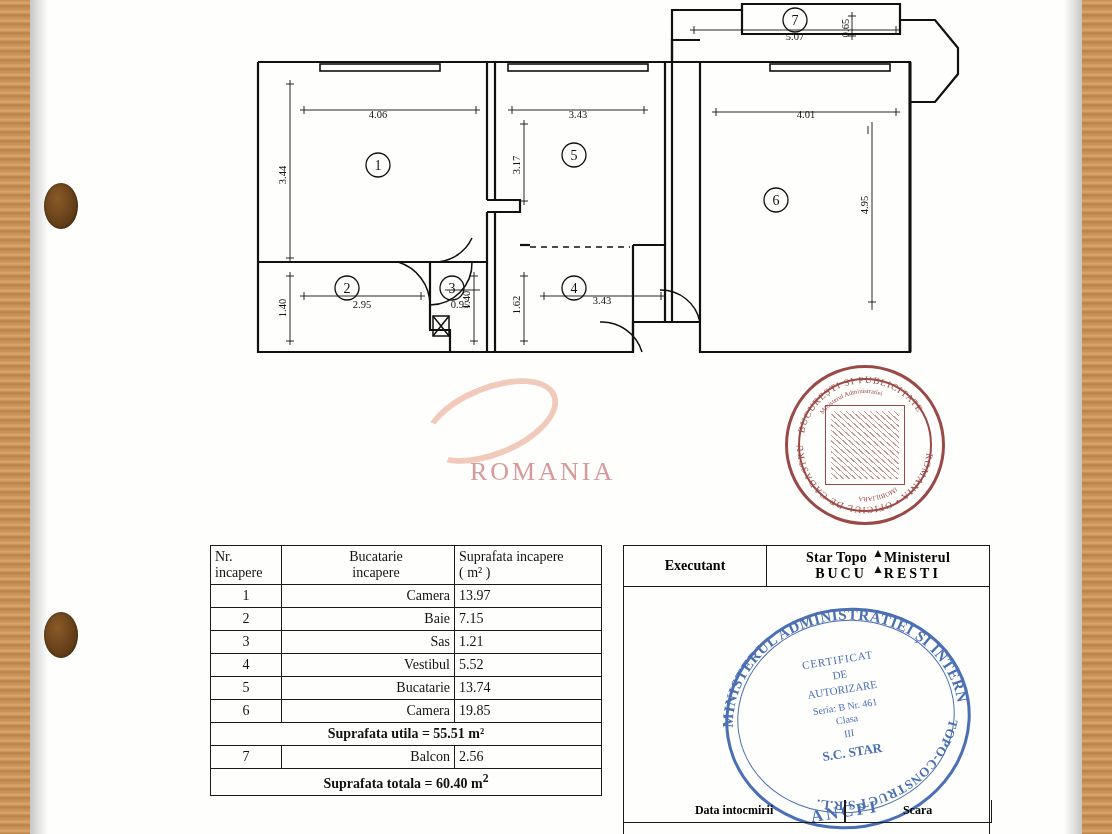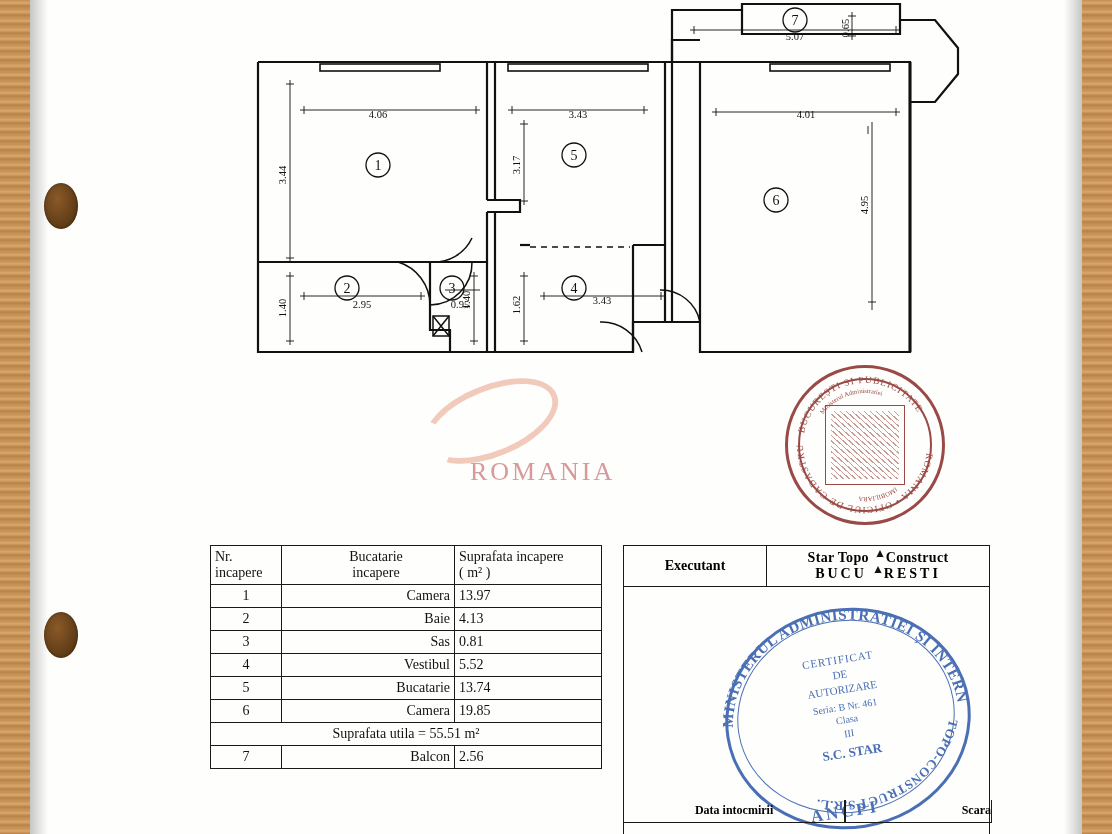--- a/index.html
+++ b/index.html
@@ -55,39 +55,39 @@
         font-size:17px;font-weight:bold;letter-spacing:3px;transform:rotate(-9deg);
         font-family:"Liberation Serif", serif;}
   
   .tbl-wrap{position:absolute;left:210px;top:545px;}
   table.rooms{border-collapse:collapse;font-family:"Liberation Serif", serif;}
   table.rooms td,table.rooms th{border:1.2px solid #1a1a1a;padding:3px 4px;font-size:14px;color:#111;}
   table.rooms th{font-weight:normal;text-align:left;line-height:1.15;}
   .c-nr{width:62px;text-align:center;}
   .c-den{width:148px;text-align:right;padding-left:20px !important;}
   .c-sup{width:138px;text-align:left;}
-  .total-row td{text-align:center;font-weight:normal;font-size:13.5px;margin-left:32px;}
+  .total-row td{text-align:center;font-weight:bold;font-size:13.5px;margin-left:32px;}
   .exec{position:absolute;left:623px;top:545px;width:367px;}
   table.exec-t{border-collapse:collapse;width:367px;font-family:"Liberation Serif", serif;}
   table.exec-t td{border:1.4px solid #1a1a1a;}
   .exec-label{width:140px;text-align:center;font-weight:bold;font-size:14px;}
   .exec-logo{text-align:center;padding:4px 0;}
   .logo-l1{font-size:14px;font-weight:bold;letter-spacing:.3px;}
   .logo-l2{font-size:14px;font-weight:bold;letter-spacing:3px;}
   .compass{display:inline-block;width:11px;height:14px;position:relative;vertical-align:-2px;margin:0 3px;}
   .compass:before{content:"";position:absolute;left:4px;top:0;width:0;height:0;
       border-left:4px solid transparent;border-right:4px solid transparent;border-bottom:8px solid #111;}
   .compass:after{content:"";position:absolute;left:4px;top:7px;width:0;height:0;
       border-left:4px solid transparent;border-right:4px solid transparent;border-top:8px solid #fff;}
   .exec-body{height:256px;position:relative;}
   .bottom-strip{position:absolute;left:623px;top:800px;width:367px;height:22px;border:1.4px solid #1a1a1a;border-top:none;text-decoration:underline;}
   .bottom-strip .split{position:absolute;left:60%;top:0;bottom:0;width:1.4px;background:#1a1a1a;}
   .bs-l{position:absolute;left:0;width:60%;text-align:center;top:3px;font-size:12px;font-weight:bold;
         font-family:"Liberation Serif", serif;}
-  .bs-r{position:absolute;right:0;width:40%;text-align:right;top:3px;font-size:12px;font-weight:bold;
+  .bs-r{position:absolute;right:0;width:40%;text-align:center;top:3px;font-size:12px;font-weight:bold;
         font-family:"Liberation Serif", serif;}
 </style>
 </head>
 <body>
 
 <div class="page-bg"></div>
 <div class="edge left"></div>
 <div class="edge right"></div>
 <div class="paper"></div>
 <div class="edge-shadow left"></div>
@@ -253,26 +253,26 @@
     </thead>
     <tbody>
       <tr>
         <td class="c-nr">1</td>
         <td class="c-den">Camera</td>
         <td class="c-sup">13.97</td>
       </tr>
       <tr>
         <td class="c-nr">2</td>
         <td class="c-den">Baie</td>
-        <td class="c-sup">4.13</td>
+        <td class="c-sup">7.15</td>
       </tr>
       <tr>
         <td class="c-nr">3</td>
         <td class="c-den">Sas</td>
-        <td class="c-sup">0.81</td>
+        <td class="c-sup">1.21</td>
       </tr>
       <tr>
         <td class="c-nr">4</td>
         <td class="c-den">Vestibul</td>
         <td class="c-sup">5.52</td>
       </tr>
       <tr>
         <td class="c-nr">5</td>
         <td class="c-den">Bucatarie</td>
         <td class="c-sup">13.74</td>
@@ -282,33 +282,38 @@
         <td class="c-den">Camera</td>
         <td class="c-sup">19.85</td>
       </tr>
       <tr class="total-row">
         <td colspan="3">Suprafata utila = 55.51 m²</td>
       </tr>
       <tr>
         <td class="c-nr">7</td>
         <td class="c-den">Balcon</td>
         <td class="c-sup">2.56</td>
+      </tr>
+      <tr class="total-row">
+        <td colspan="3">
+          <span>Suprafata totala = 60.40 m</span><sup>2</sup>
+        </td>
       </tr>
     </tbody>
   </table>
 </div>
 
 <div class="exec">
   <table class="exec-t">
     <tbody>
         <tr>
       <td class="exec-label">Executant</td>
       <td class="exec-logo">
         <div class="logo-l1">
-          <span>Star Topo</span><span class="compass"></span><span>Construct</span>
+          <span>Star Topo</span><span class="compass"></span><span>Ministerul</span>
         </div>
         <div class="logo-l2">
           <span>BUCU</span><span class="compass"></span><span>RESTI</span>
         </div>
       </td>
     </tr>
     <tr>
       <td colspan="2" class="exec-body"></td>
     </tr>
   </tbody>

